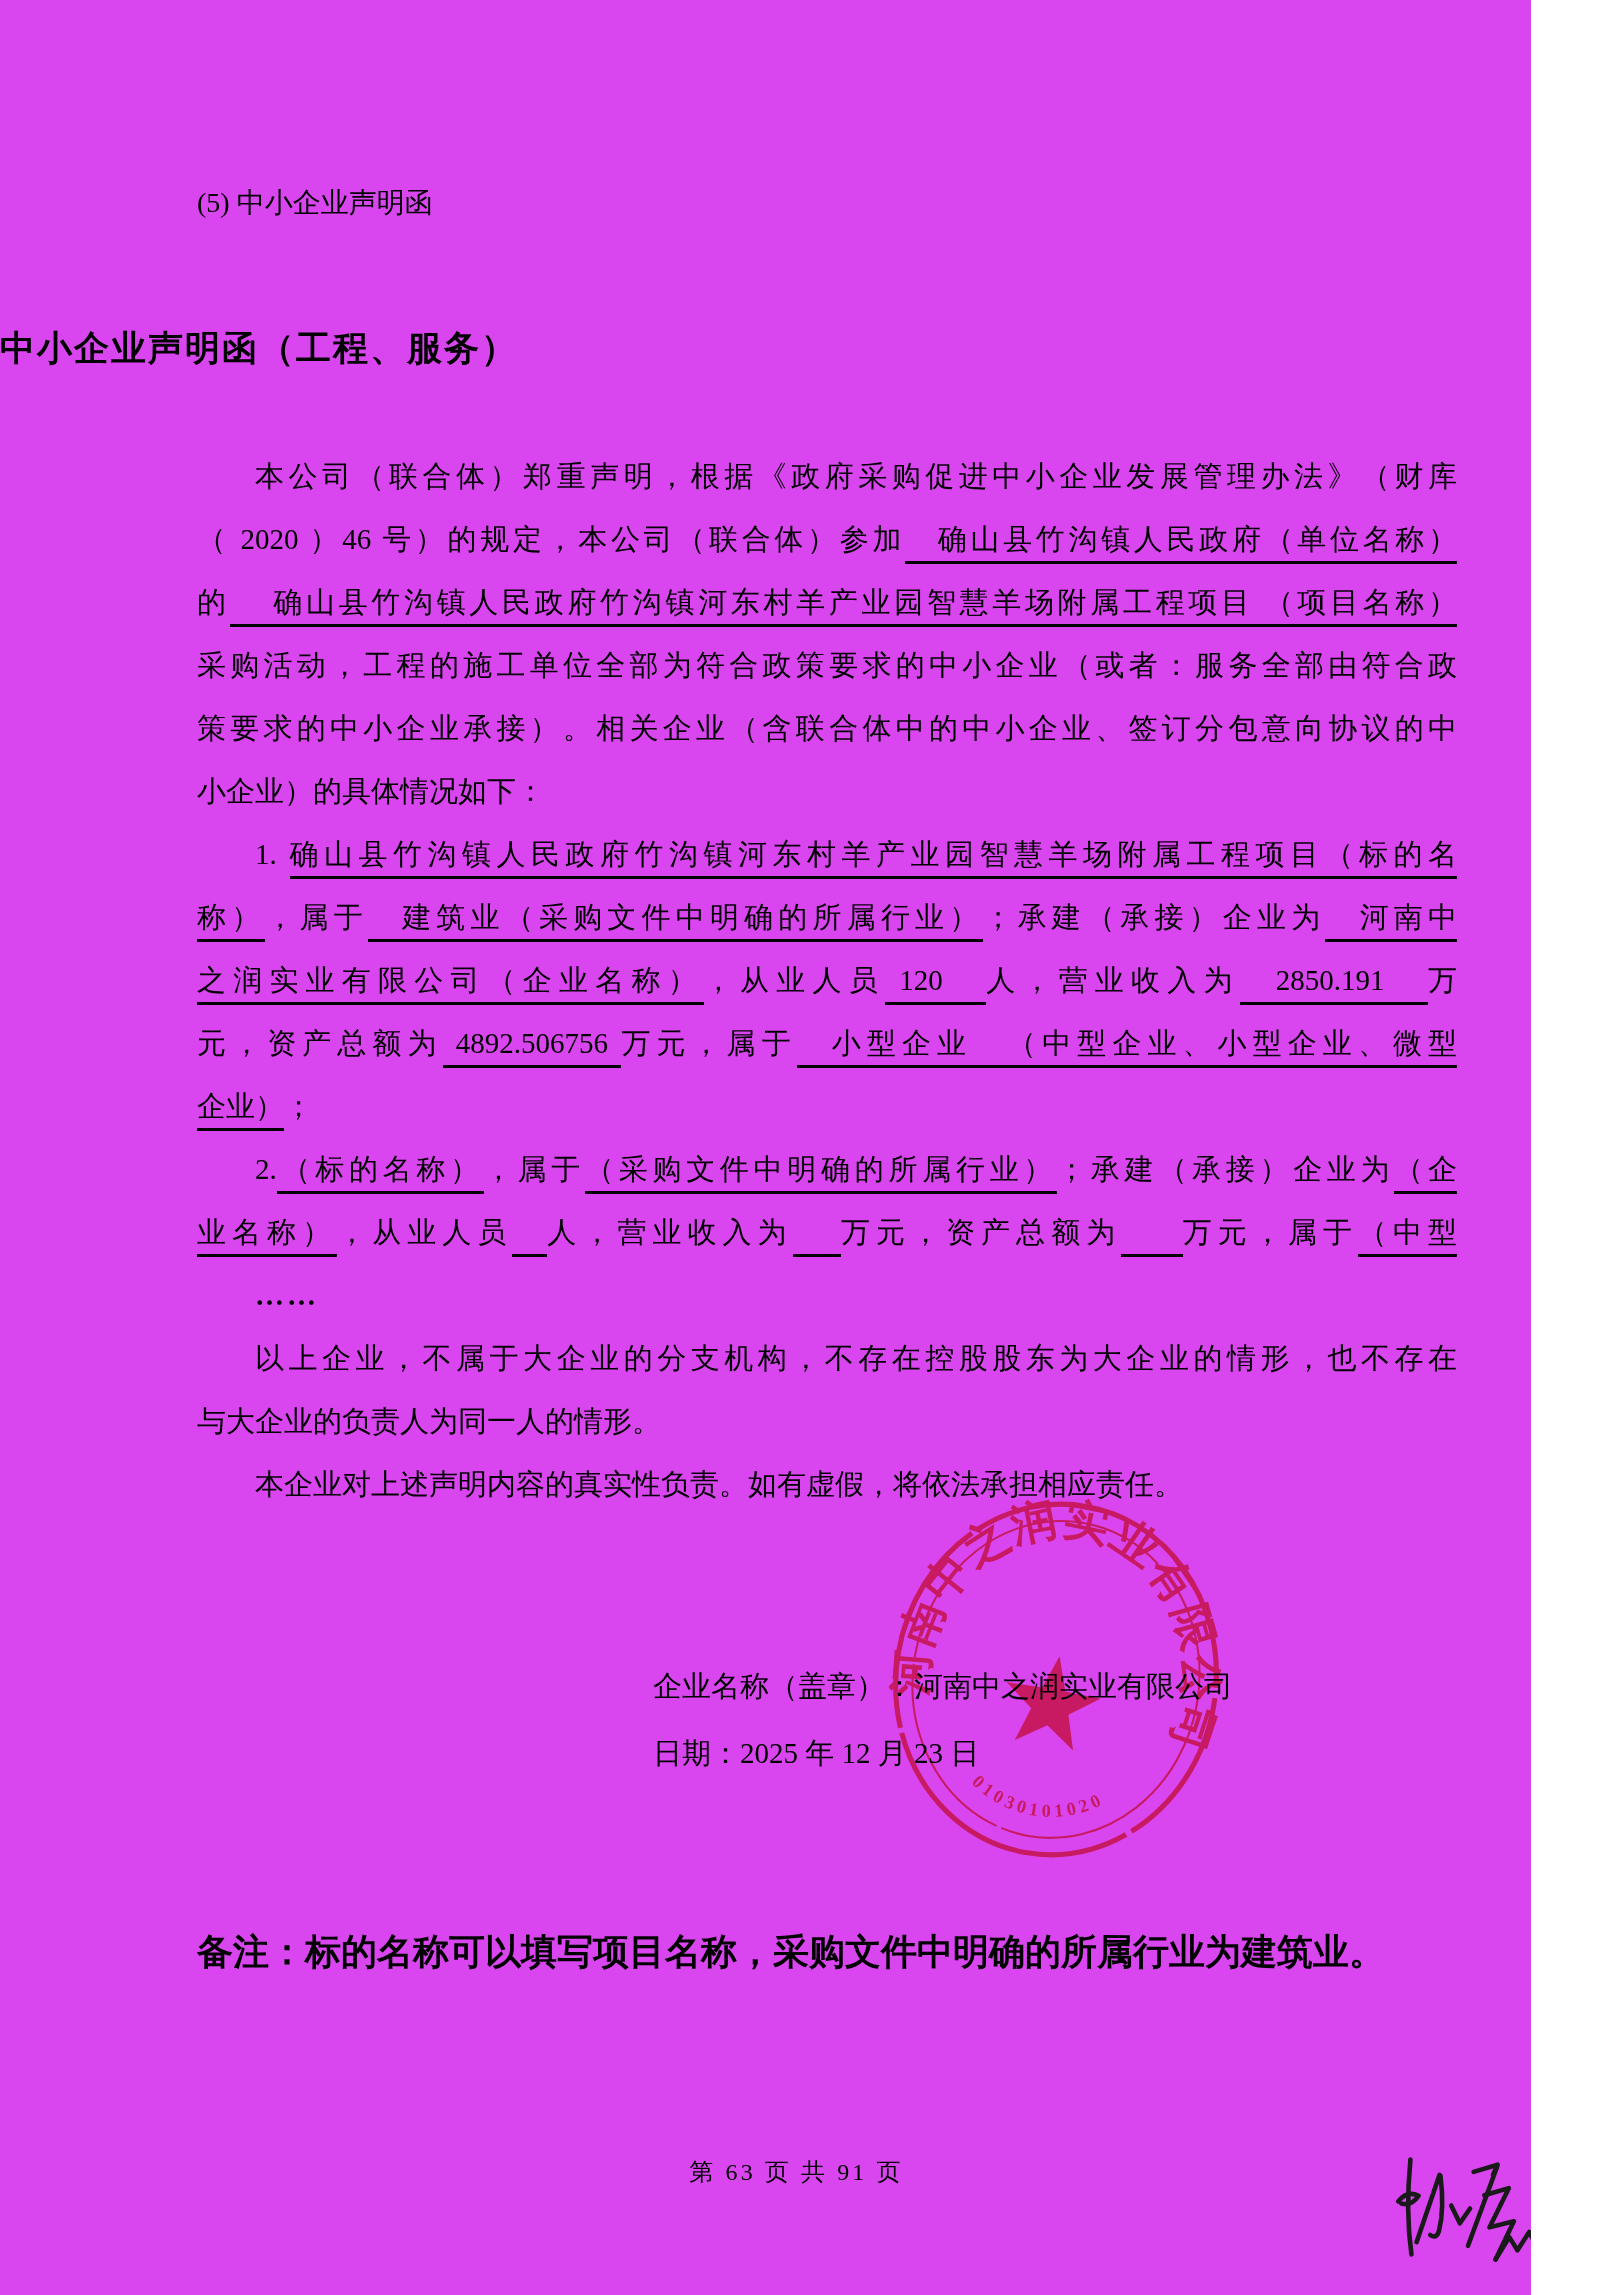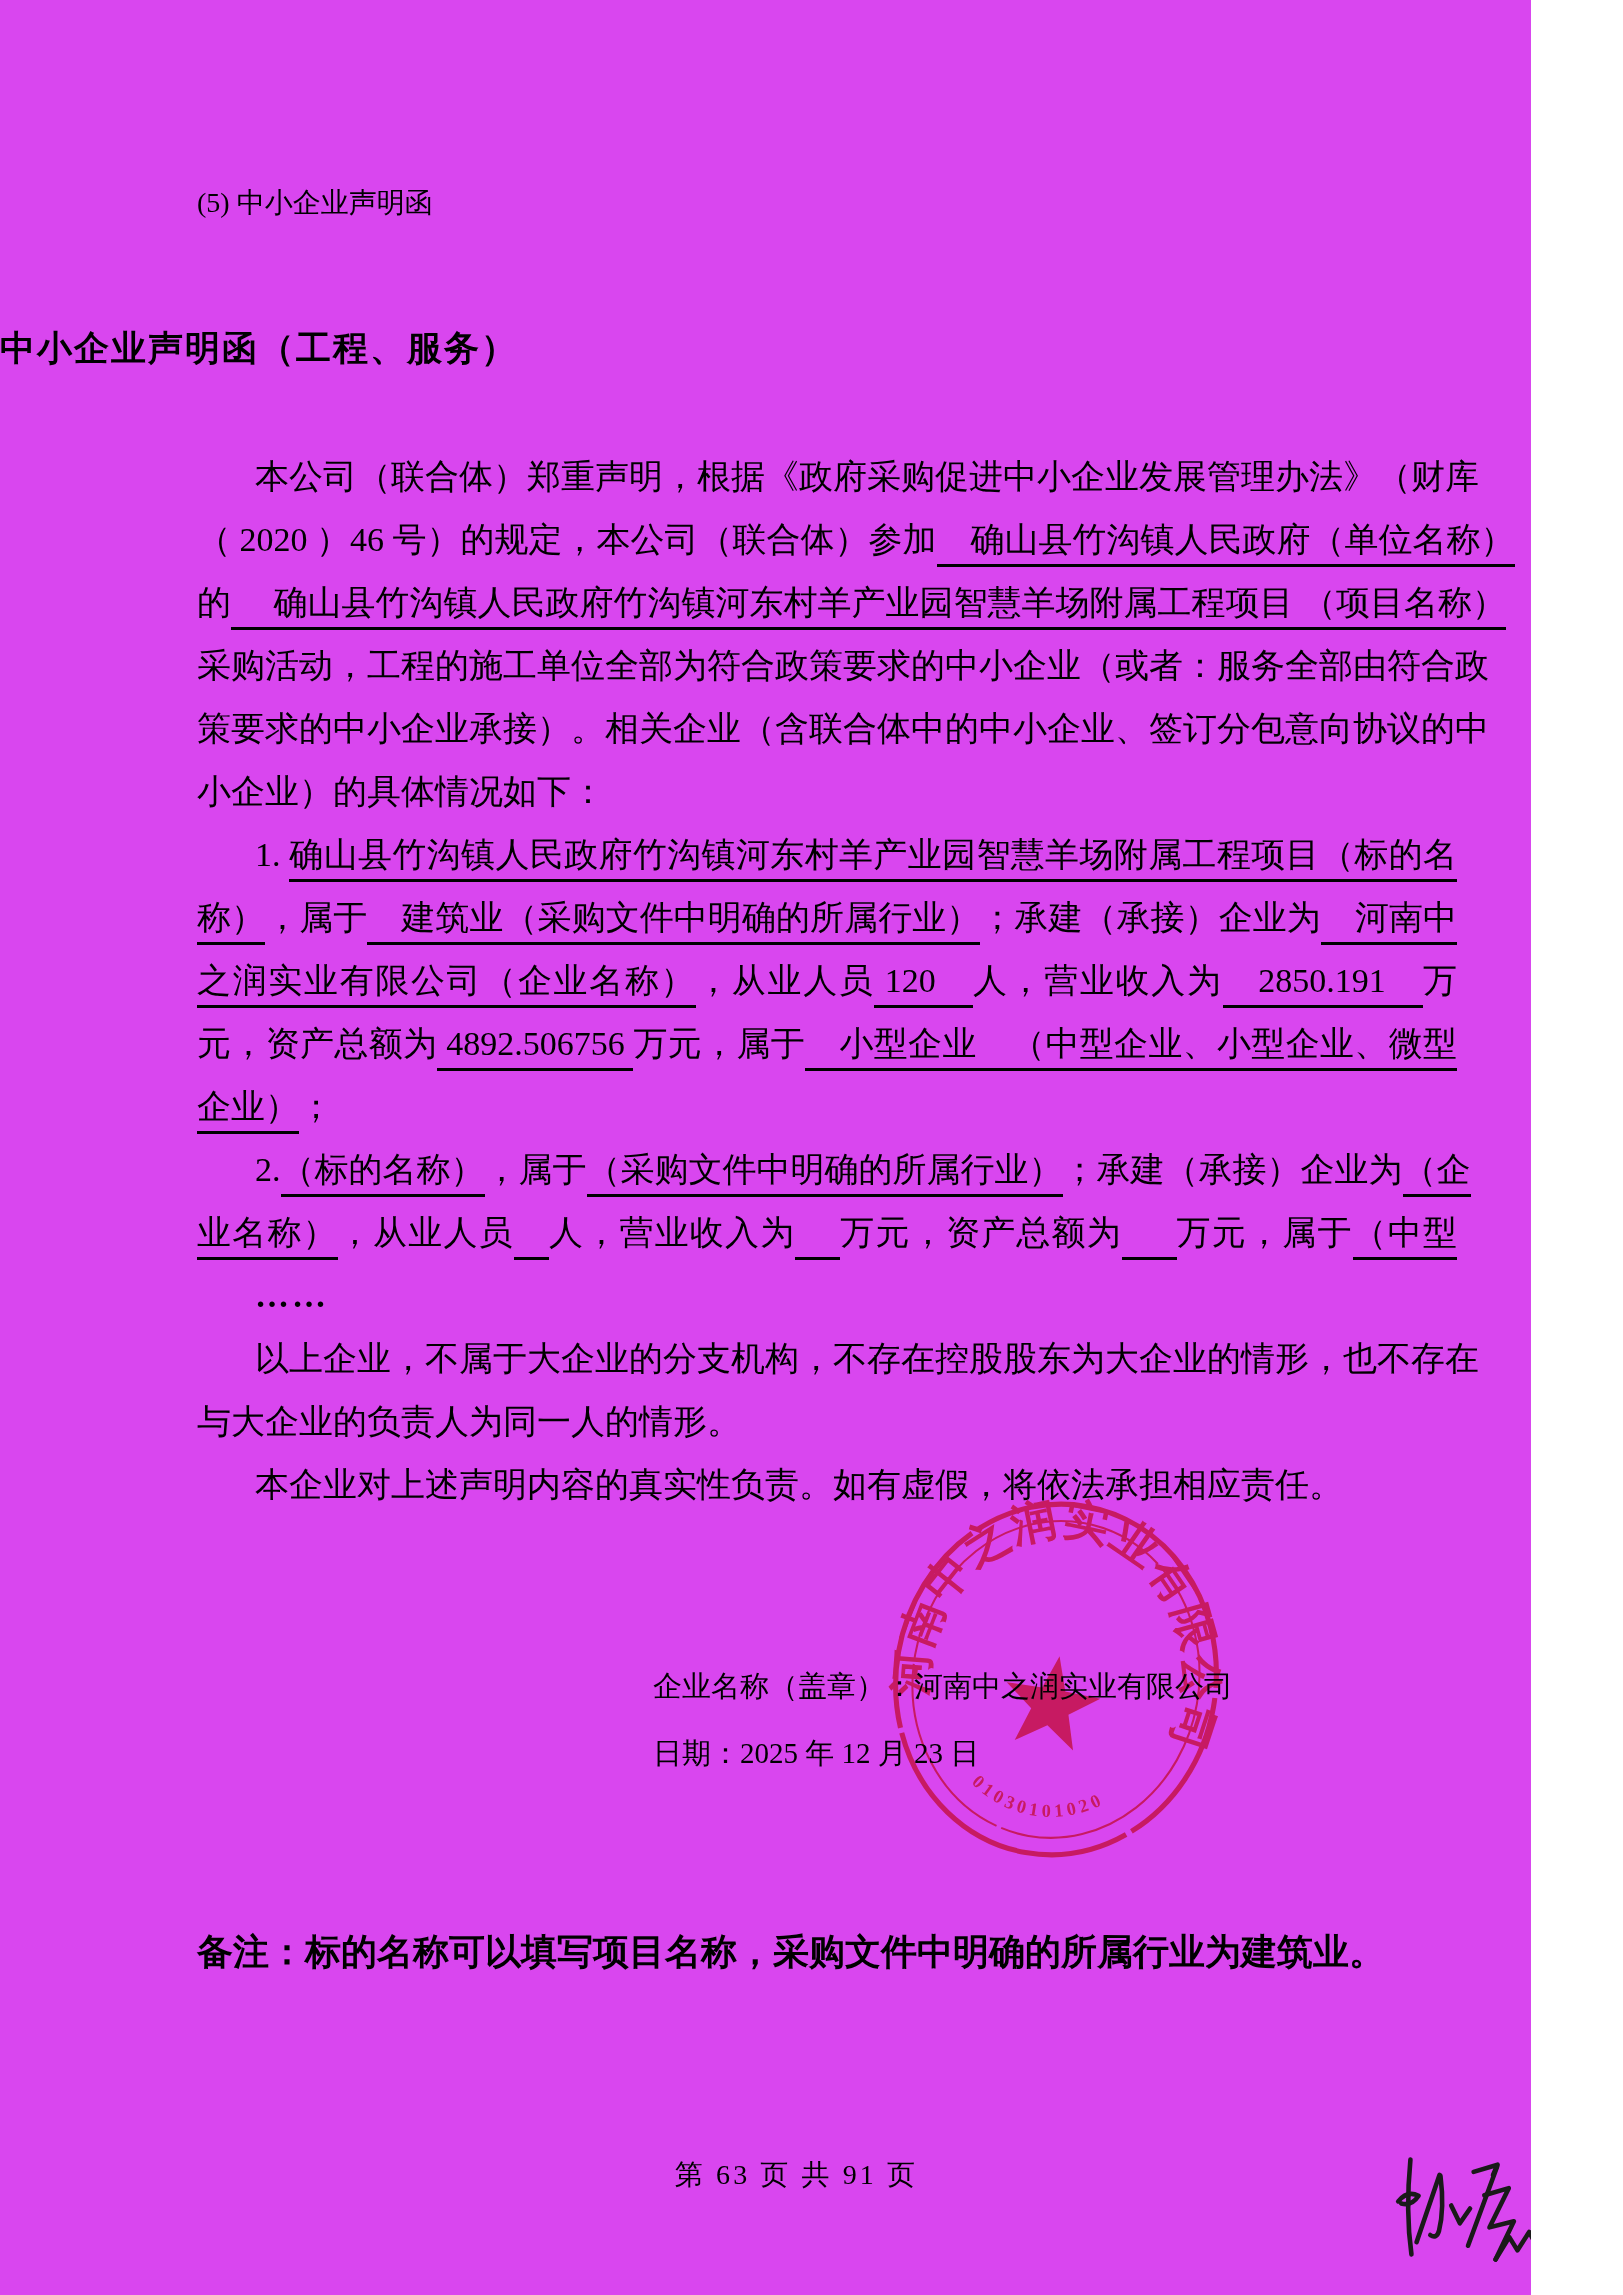--- a/index.html
+++ b/index.html
@@ -16,38 +16,38 @@
     position:absolute;left:197px;top:185px;
     font-size:28px;line-height:36px;white-space:nowrap;
   }
   .doc-title{
     position:absolute;left:0;top:325px;width:1623px;
     text-align:left;font-size:35px;font-weight:bold;
     letter-spacing:2px;white-space:nowrap;
   }
   .body-text{
     position:absolute;left:197px;top:445px;width:1260px;
-    font-size:34px;line-height:63px;
+    font-size:29px;line-height:63px;
   }
   .bl{white-space:nowrap;}
   .just{text-align:justify;text-align-last:justify;}
   .ind{text-indent:58px;}
   .boldline{font-weight:bold;letter-spacing:3.1px;}
   .u{border-bottom:3.1px solid #000;padding-bottom:6.1px;white-space:pre;}
   .sign-block{
     position:absolute;left:653px;top:1653px;
     font-size:29px;line-height:67px;white-space:nowrap;
   }
   .note-line{
     position:absolute;left:197px;top:1928px;width:1380px;
     font-size:36px;font-weight:bold;white-space:nowrap;
   }
   .footer-line{
     position:absolute;left:0;top:2156px;width:1593px;
-    text-align:center;font-size:28px;letter-spacing:3.1px;
+    text-align:center;font-size:24px;letter-spacing:3.1px;
   }
   .stamp-svg{
     position:absolute;left:867px;top:1475px;
     mix-blend-mode:multiply;opacity:.92;
   }
   .stamp-text{font-family:"Liberation Serif", serif;font-weight:bold;}
   .sig-svg{position:absolute;left:1388px;top:2145px;}
 </style>
 </head>
 <body>

